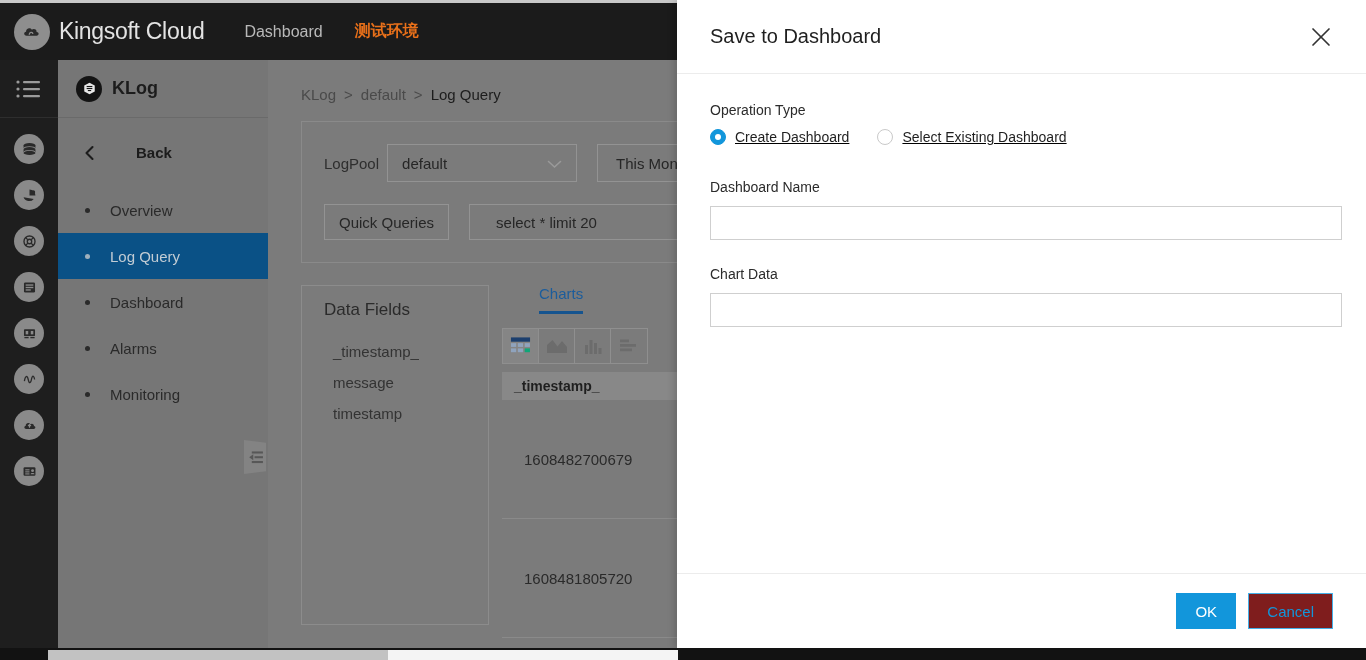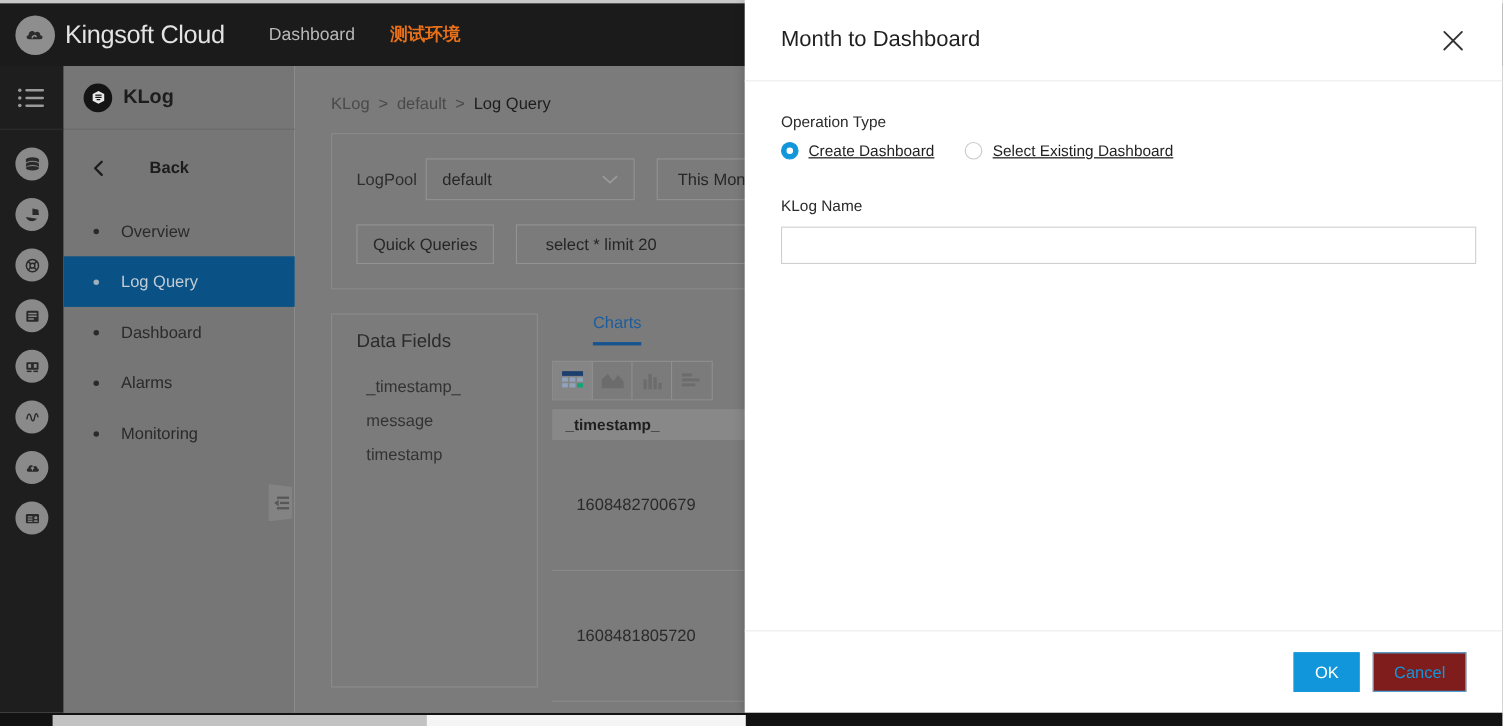--- a/index.html
+++ b/index.html
@@ -492,21 +492,21 @@
           <div class="dt-head">_timestamp_</div>
           <div class="dt-row">1608482700679</div>
           <div class="dt-row">1608481805720</div>
         </div>
       </div>
     </div>
   </div>
 
   <div class="modal">
     <div class="modal-head">
-      <span class="modal-title">Month to Dashboard</span>
+      <span class="modal-title">Save to Dashboard</span>
       <span class="modal-close">
         <svg width="22" height="22" viewBox="0 0 22 22" fill="none" stroke="#333333" stroke-width="1.7" stroke-linecap="round">
           <line x1="3" y1="3" x2="19" y2="19"></line>
             <line x1="19" y1="3" x2="3" y2="19"></line>
         </svg>
       </span>
     </div>
 
     <div class="modal-body">
       <div class="form-label">Operation Type</div>
@@ -514,23 +514,27 @@
         <label class="radio-opt">
           <span class="radio-dot on"></span>
           <span>Create Dashboard</span>
         </label>
         <label class="radio-opt">
           <span class="radio-dot"></span>
           <span>Select Existing Dashboard</span>
         </label>
       </div>
 
-
       <div class="field-block">
-        <div class="form-label">KLog Name</div>
+        <div class="form-label">Dashboard Name</div>
+        <input class="text-input" type="text" value="" placeholder="" style="">
+      </div>
+
+      <div class="field-block">
+        <div class="form-label">Chart Data</div>
         <input class="text-input" type="text" value="" placeholder="" style="">
       </div>
     </div>
 
     <div class="modal-foot">
       <div class="btn btn-primary">OK</div>
       <div class="btn btn-default">Cancel</div>
     </div>
   </div>
 

